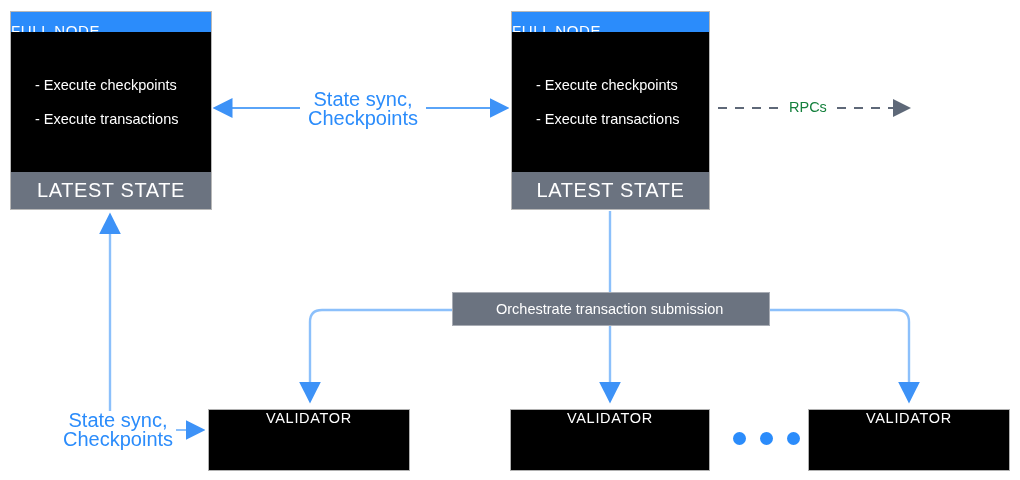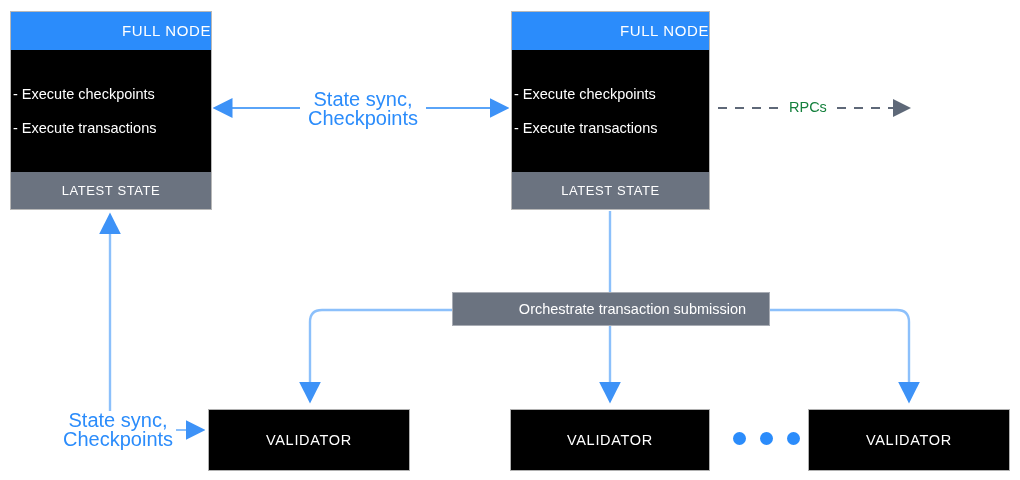--- a/index.html
+++ b/index.html
@@ -23,71 +23,70 @@
     border: 1px solid #b8b8b8;
     background: #000000;
     display: flex;
     flex-direction: column;
   }
   .node-header {
     background: #2b8cfb;
     color: #ffffff;
     font-size: 15px;
     letter-spacing: 0.6px;
-    height: 38px;
+    height: 20px;
     line-height: 38px;
-    text-align: right;
+    text-align: left;
     flex: 0 0 auto;
   }
   .node-body {
     background: #000000;
     color: #ffffff;
     flex: 1 1 auto;
     display: flex;
     flex-direction: column;
     justify-content: center;
     gap: 18px;
-    padding: 0 2px;
+    padding: 0 24px;
   }
   .node-body .line {
     font-size: 14.5px;
     white-space: nowrap;
   }
   .node-footer {
     background: #6b7380;
     color: #ffffff;
-    font-size: 13px;
+    font-size: 20px;
     letter-spacing: 0.6px;
     height: 37px;
     line-height: 37px;
     text-align: center;
     flex: 0 0 auto;
   }
   .validator-box {
     position: absolute;
     box-sizing: border-box;
     border: 1px solid #b0b0b0;
     background: #000000;
     color: #ffffff;
     font-size: 14.5px;
     letter-spacing: 0.7px;
     display: flex;
-    align-items: center;
     justify-content: center;
   }
   .orchestrate-box {
     position: absolute;
     box-sizing: border-box;
     background: #6b7380;
     border: 1px solid #a8acb4;
     color: #ffffff;
     font-size: 14.5px;
     display: flex;
     align-items: center;
-    justify-content: center;
+    justify-content: flex-start;
     padding-left: 43px;
   }
   .edge-label {
     position: absolute;
     color: #2b8cfb;
     font-size: 20px;
     line-height: 19px;
     text-align: center;
     white-space: nowrap;
     background: #ffffff;

